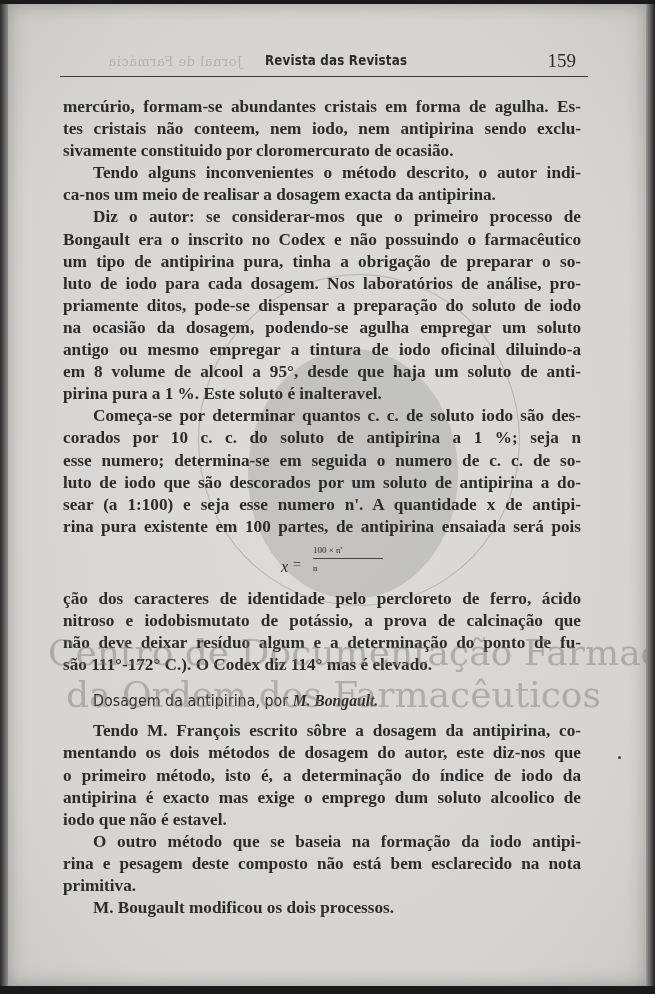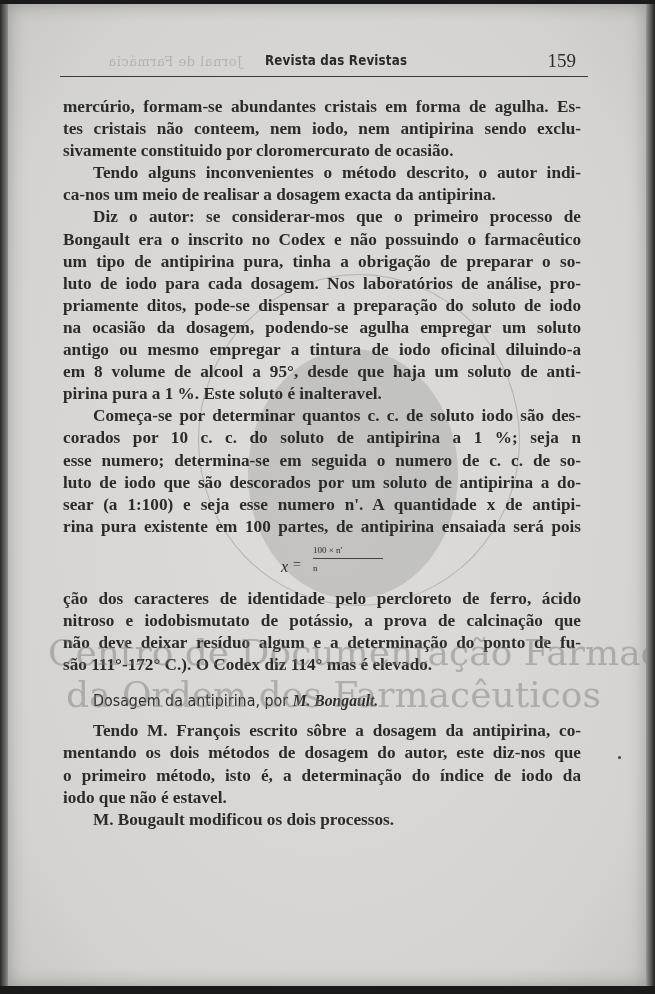--- a/index.html
+++ b/index.html
@@ -147,21 +147,27 @@
       <span class="line">não deve deixar resíduo algum e a determinação do ponto de fu-</span>
       <span class="line last">são 111°-172° C.). O Codex diz 114° mas é elevado.</span>
     </p>
     <div class="section-heading">
       <span>Dosagem da antipirina, por </span><em>M. Bongault.</em>
     </div>
     <p>
       <span class="line" style="padding-left:30px">Tendo M. François escrito sôbre a dosagem da antipirina, co-</span>
       <span class="line">mentando os dois métodos de dosagem do autor, este diz-nos que</span>
       <span class="line">o primeiro método, isto é, a determinação do índice de iodo da</span>
+      <span class="line">antipirina é exacto mas exige o emprego dum soluto alcoolico de</span>
       <span class="line last">iodo que não é estavel.</span>
+    </p>
+    <p>
+      <span class="line" style="padding-left:30px">O outro método que se baseia na formação da iodo antipi-</span>
+      <span class="line">rina e pesagem deste composto não está bem esclarecido na nota</span>
+      <span class="line last">primitiva.</span>
     </p>
     <p>
       <span class="line last" style="padding-left:30px">M. Bougault modificou os dois processos.</span>
     </p>
   </div>
 
   <div class="watermark-text">
     <span>Centro de Documentação Farmacêutica</span>
     <span class="l2">da Ordem dos Farmacêuticos</span>
   </div>

